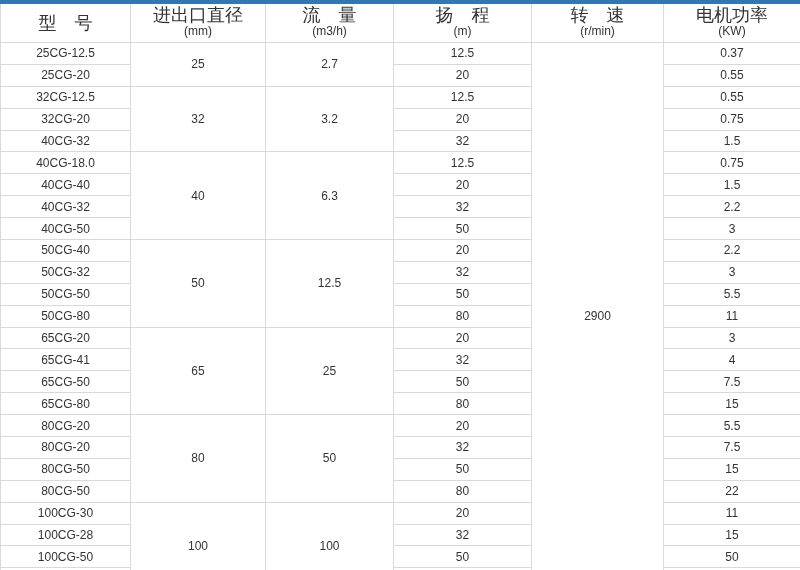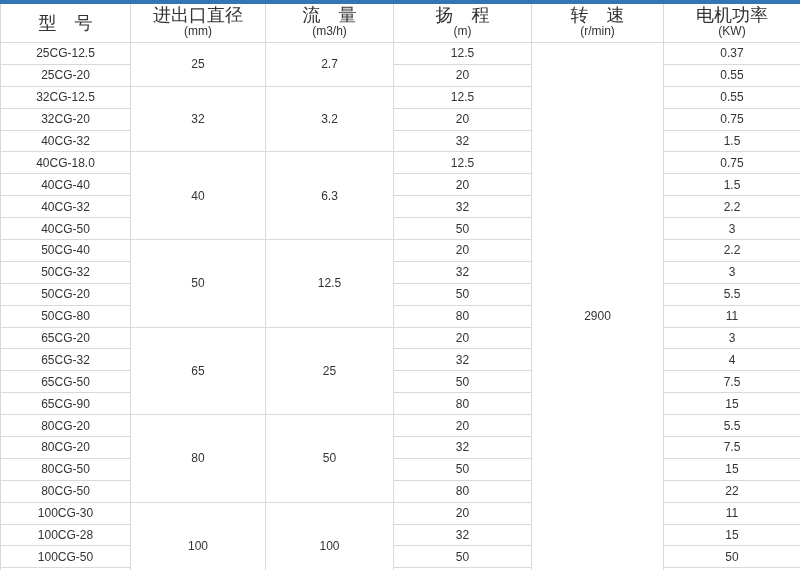--- a/index.html
+++ b/index.html
@@ -143,48 +143,48 @@
           <td rowspan="4">12.5</td>
           <td>20</td>
           <td>2.2</td>
         </tr>
         <tr>
           <td>50CG-32</td>
           <td>32</td>
           <td>3</td>
         </tr>
         <tr>
-          <td>50CG-20</td>
+          <td>50CG-50</td>
           <td>50</td>
           <td>5.5</td>
         </tr>
         <tr>
           <td>50CG-80</td>
           <td>80</td>
           <td>11</td>
         </tr>
         <tr>
           <td>65CG-20</td>
           <td rowspan="4">65</td>
           <td rowspan="4">25</td>
           <td>20</td>
           <td>3</td>
         </tr>
         <tr>
-          <td>65CG-32</td>
+          <td>65CG-41</td>
           <td>32</td>
           <td>4</td>
         </tr>
         <tr>
           <td>65CG-50</td>
           <td>50</td>
           <td>7.5</td>
         </tr>
         <tr>
-          <td>65CG-90</td>
+          <td>65CG-80</td>
           <td>80</td>
           <td>15</td>
         </tr>
         <tr>
           <td>80CG-20</td>
           <td rowspan="4">80</td>
           <td rowspan="4">50</td>
           <td>20</td>
           <td>5.5</td>
         </tr>

